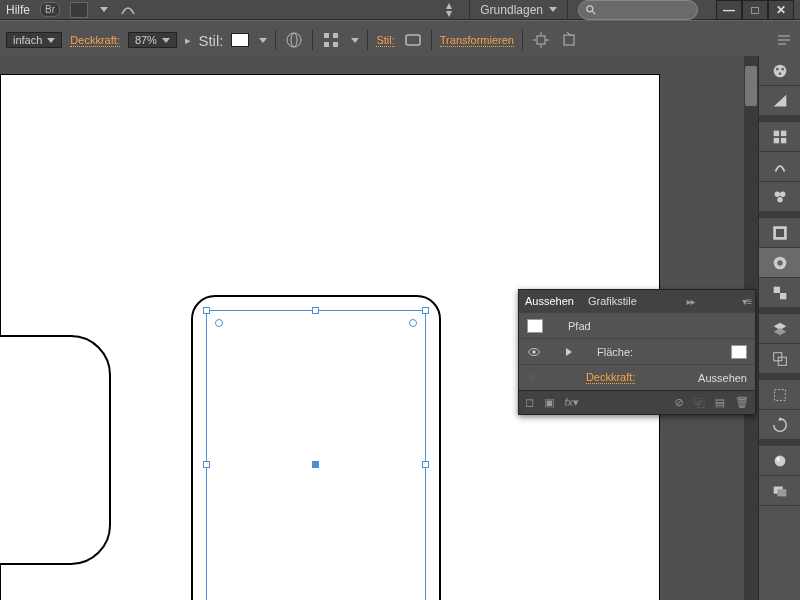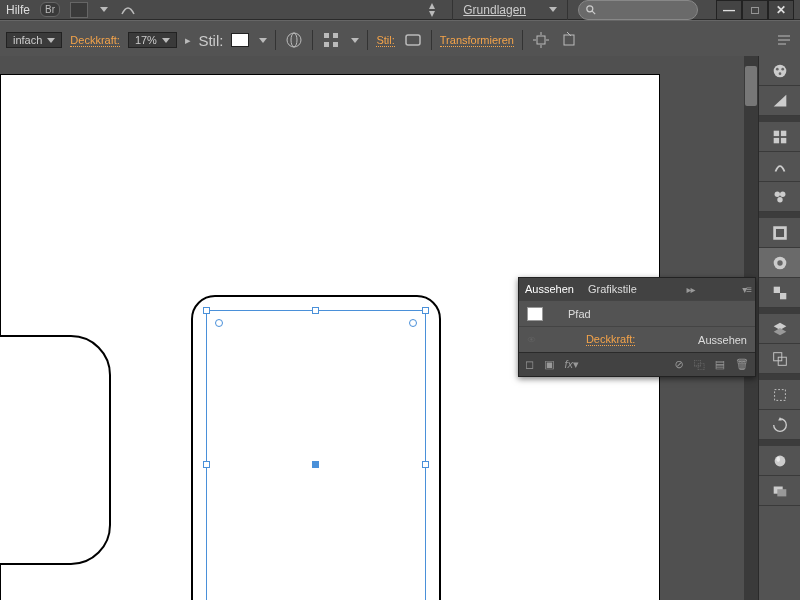--- a/index.html
+++ b/index.html
@@ -5,21 +5,21 @@
   * { box-sizing: border-box; margin: 0; padding: 0; font-family: "Segoe UI", Tahoma, sans-serif; }
   body { width: 800px; height: 600px; background: #4a4a4a; overflow: hidden; position: relative; font-size: 11px; color: #ccc; }
   
   
   .menubar { height: 20px; background: #4a4a4a; display: flex; align-items: center; padding: 0 6px; gap: 10px; border-bottom: 1px solid #2a2a2a; }
   .menubar .label { color: #ddd; font-size: 12px; }
   .badge { background: #3a3a3a; border: 1px solid #666; padding: 1px 4px; font-size: 10px; color: #bbb; border-radius: 6px; }
   .icon-sq { width: 18px; height: 16px; background: #3a3a3a; border: 1px solid #666; display:inline-block; }
   .dropdown-arrow { width: 0; height: 0; border-left: 4px solid transparent; border-right: 4px solid transparent; border-top: 5px solid #bbb; display:inline-block; margin-left:2px; }
   .spacer { flex: 1; }
-  .workspace { color: #ccc; font-size: 12px; display:flex; align-items:center; gap:21px;text-decoration:underline; }
+  .workspace { color: #ccc; font-size: 12px; display:flex; align-items:center; gap:4px; }
   .searchbox { width: 120px; height: 20px; background: #6a6a6a; border: 1px solid #888; border-radius: 10px; display:flex; align-items:center; padding:0 6px; color:#aaa; }
   .searchbox svg { width:12px; height:12px; }
   .winbtns { display:flex; gap:0; margin-left:8px; }
   .winbtn { width: 26px; height: 20px; background:#444; border:1px solid #222; display:flex; align-items:center; justify-content:center; color:#ddd; font-weight:bold; font-size:12px; }
   
   
   .optionsbar { height: 40px; background: #535353; border-top:1px solid #666; border-bottom:1px solid #2a2a2a; display:flex; align-items:center; padding:0 6px; gap:8px; }
   .opt-field { background:#3a3a3a; border:1px solid #222; padding:1px 6px; font-size:11px; display:flex; align-items:center; gap:3px; }
   .opt-label { color:#f5a44a; font-size:11px; border-bottom:1px dotted #f5a44a; }
   .opt-label-plain { color:#ccc; font-size:15px; }
@@ -40,21 +40,21 @@
   .vscroll { position:absolute; right:0; top:0; bottom:0; width:14px; background:#3a3a3a; }
   .vscroll .thumb { position:absolute; top:10px; left:1px; right:1px; height:40px; background:#777; border-radius:2px; }
   
   
   .dock { position:absolute; top:56px; right:0; bottom:0; width:42px; background:#535353; border-left:1px solid #2a2a2a; display:flex; flex-direction:column; }
   .dock-btn { height:30px; display:flex; align-items:center; justify-content:center; border-bottom:1px solid #3a3a3a; color:#ccc; }
   .dock-btn svg { width:18px; height:18px; }
   .dock-gap { height:6px; background:#3c3c3c; }
   
   
-  .panel { position:absolute; left:518px; top:277px; width:238px; background:#535353; border:1px solid #222; box-shadow:0 2px 6px rgba(0,0,0,.5); font-size:11px; }
+  .panel { position:absolute; left:518px; top:289px; width:238px; background:#535353; border:1px solid #222; box-shadow:0 2px 6px rgba(0,0,0,.5); font-size:11px; }
   .panel-tabs { display:flex; align-items:center; background:#424242; height:22px; padding:0 4px; gap:10px; }
   .panel-tabs .tab { color:#ddd; padding:2px 2px; }
   .panel-tabs .tab.active { color:#fff; }
   .panel-tabs .pend { margin-left:auto; color:#999; font-size:10px; letter-spacing:-1px; }
   .prow { display:flex; align-items:center; height:26px; padding:0 8px; gap:25px; border-top:1px solid #444; }
   .prow.sel { background:#5d5d5d; }
   .eye { width:14px; height:14px; display:flex; align-items:center; justify-content:center; }
   .tri { width:0; height:0; border-top:4px solid transparent; border-bottom:4px solid transparent; border-left:6px solid #ccc; }
   .prow .txt { color:#ddd; }
   .prow .lnk { color:#f5a44a; border-bottom:1px dotted #f5a44a; }
@@ -105,21 +105,21 @@
   </div>
 </div>
 
 <div class="optionsbar">
   <div class="opt-field">
       <span>infach</span>
       <span class="dropdown-arrow"></span>
     </div>
   <span class="opt-label">Deckkraft:</span>
   <div class="opt-field">
-      <span>17%</span>
+      <span>87%</span>
       <span class="dropdown-arrow"></span>
     </div>
   <span style="color:#bbb">▸</span>
   <span class="opt-label-plain">Stil:</span>
   <span class="opt-swatch"></span>
     <span class="dropdown-arrow"></span>
   <span class="sep"></span>
   <span class="small-icon">
       <svg viewBox="0 0 20 20">
         <circle cx="10" cy="10" r="7" fill="none" stroke="#bbb"></circle>
@@ -197,20 +197,32 @@
     <span class="tab active">Aussehen</span>
     <span class="tab">Grafikstile</span>
     <span class="pend">▸▸</span>
     <span class="pend">▾≡</span>
   </div>
   <div class="prow">
     <span class="swatch-top"></span>
     <span class="txt">Pfad</span>
   </div>
   <div class="prow">
+    <span class="eye">
+        <svg viewBox="0 0 16 16">
+          <ellipse cx="8" cy="8" rx="6" ry="4" fill="none" stroke="#ccc"></ellipse>
+          <circle cx="8" cy="8" r="2" fill="#ccc"></circle>
+        </svg>
+      </span>
+    <span class="tri"></span>
+    <span class="txt">Fläche:</span>
+    <span style="flex:1"></span>
+    <span class="sw wh"></span>
+  </div>
+  <div class="prow">
     <span class="eye" style="opacity:.3">
         <svg viewBox="0 0 16 16">
           <ellipse cx="8" cy="8" rx="6" ry="4" fill="none" stroke="#888"></ellipse>
           <circle cx="8" cy="8" r="2" fill="#888"></circle>
         </svg>
       </span>
     <span></span>
     <span class="lnk">Deckkraft:</span>
     <span style="width:20px"></span>
     <span class="txt">Aussehen</span>

